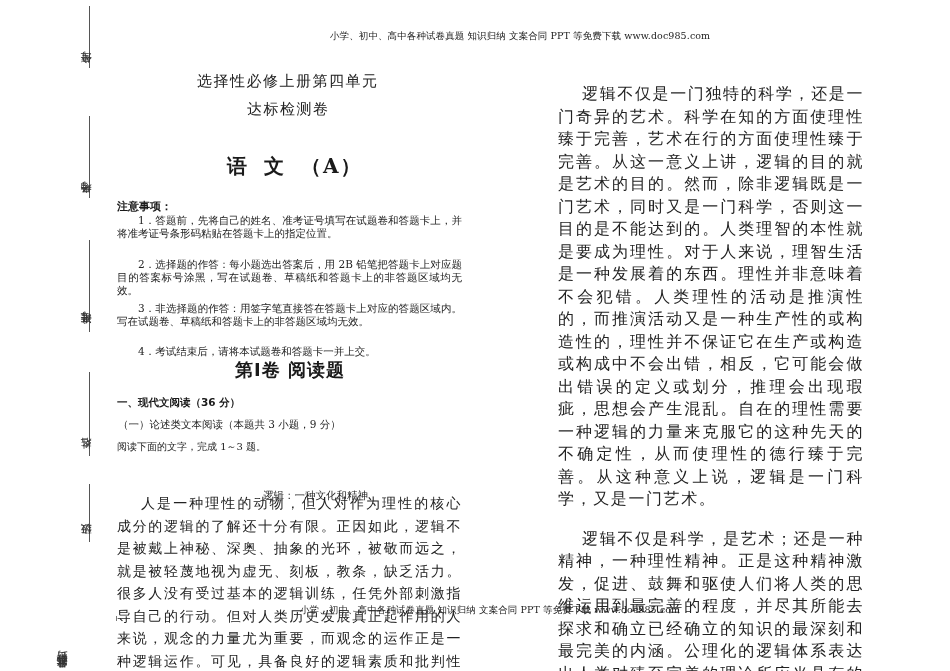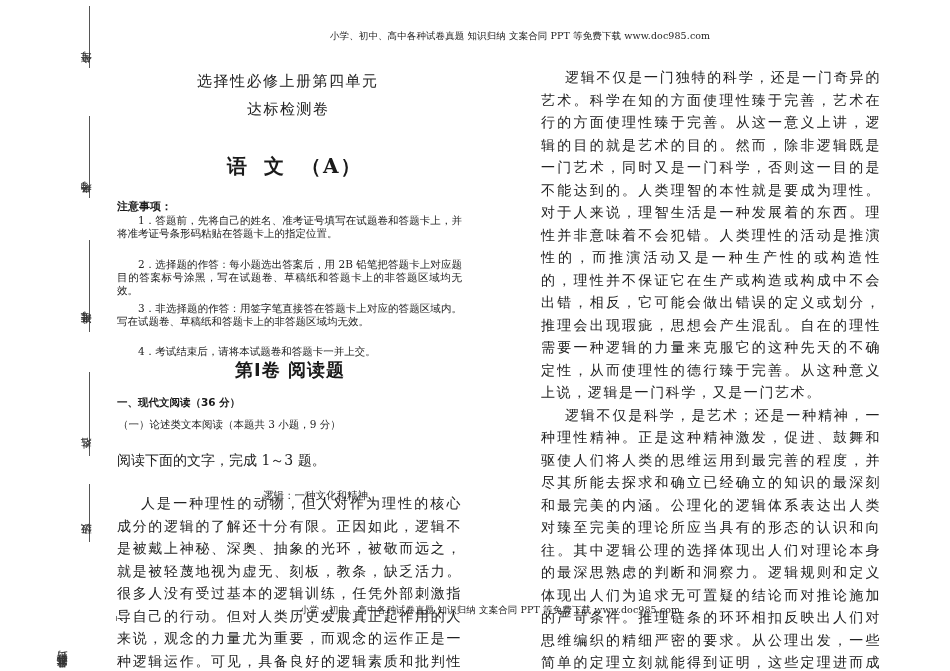--- a/index.html
+++ b/index.html
@@ -31,27 +31,27 @@
   .left-col { position:absolute; left:117px; top:0; width:345px; }
   .title1 { position:absolute; left:80px; top:72px; font-size:15px; letter-spacing:1.5px; color:#222; }
   .title2 { position:absolute; left:130px; top:100px; font-size:15px; letter-spacing:1.5px; color:#222; }
   .title3 { position:absolute; left:110px; top:153px; font-size:20px; font-weight:bold; letter-spacing:2px; word-spacing:6px; }
   .notice-head { position:absolute; left:0; top:199px; font-size:11px; font-weight:bold; font-family:"DejaVu Sans", sans-serif; }
   .notice { position:absolute; left:0; width:345px; font-size:10.5px; line-height:13px; text-indent:21px; text-align:justify; color:#222; }
   .n1 { top:214px; } .n2 { top:258px; } .n3 { top:302px; } .n4 { top:324px; }
   .vol-title { position:absolute; left:118px; top:358px; font-size:18px; font-weight:bold; letter-spacing:1px; font-family:"DejaVu Sans", sans-serif; }
   .sec-head { position:absolute; left:0; top:396px; font-size:10.5px; font-weight:bold; font-family:"DejaVu Sans", sans-serif; }
   .sub-head { position:absolute; left:1px; top:418px; font-size:10.5px; color:#222; }
-  .instruct { position:absolute; left:0; top:452px; font-size:14px; color:#222; }
+  .instruct { position:absolute; left:0; top:440px; font-size:10px; color:#222; }
   .passage-title { position:absolute; left:146px; top:462px; font-size:10.5px; color:#222;margin-top:27px; }
   .passage-left { position:absolute; left:0; top:478px; width:345px; font-size:14px; line-height:22.5px; text-indent:24px; text-align:justify; letter-spacing:1.6px; color:#222; }
 
   
   .right-col { position:absolute; left:541px; top:66px; width:340px; }
-  .para { font-size:14px; line-height:22.5px; text-indent:24px; text-align:justify; letter-spacing:1.6px; color:#222; margin:0; }
+  .para { font-size:16px; line-height:22.5px; text-indent:24px; text-align:justify; letter-spacing:1.6px; color:#222; margin:17px; }
 </style>
 </head>
 <body>
 
 <div class="header-note">小学、初中、高中各种试卷真题 知识归纳 文案合同 PPT 等免费下载   www.doc985.com</div>
 <div class="footer-note">小学、初中、高中各种试卷真题 知识归纳 文案合同 PPT 等免费下载   www.doc985.com</div>
 <div class="footer-tick"></div>
 
 <div>
   <div class="margin-line" style="top:6px;height:62px;"></div>

